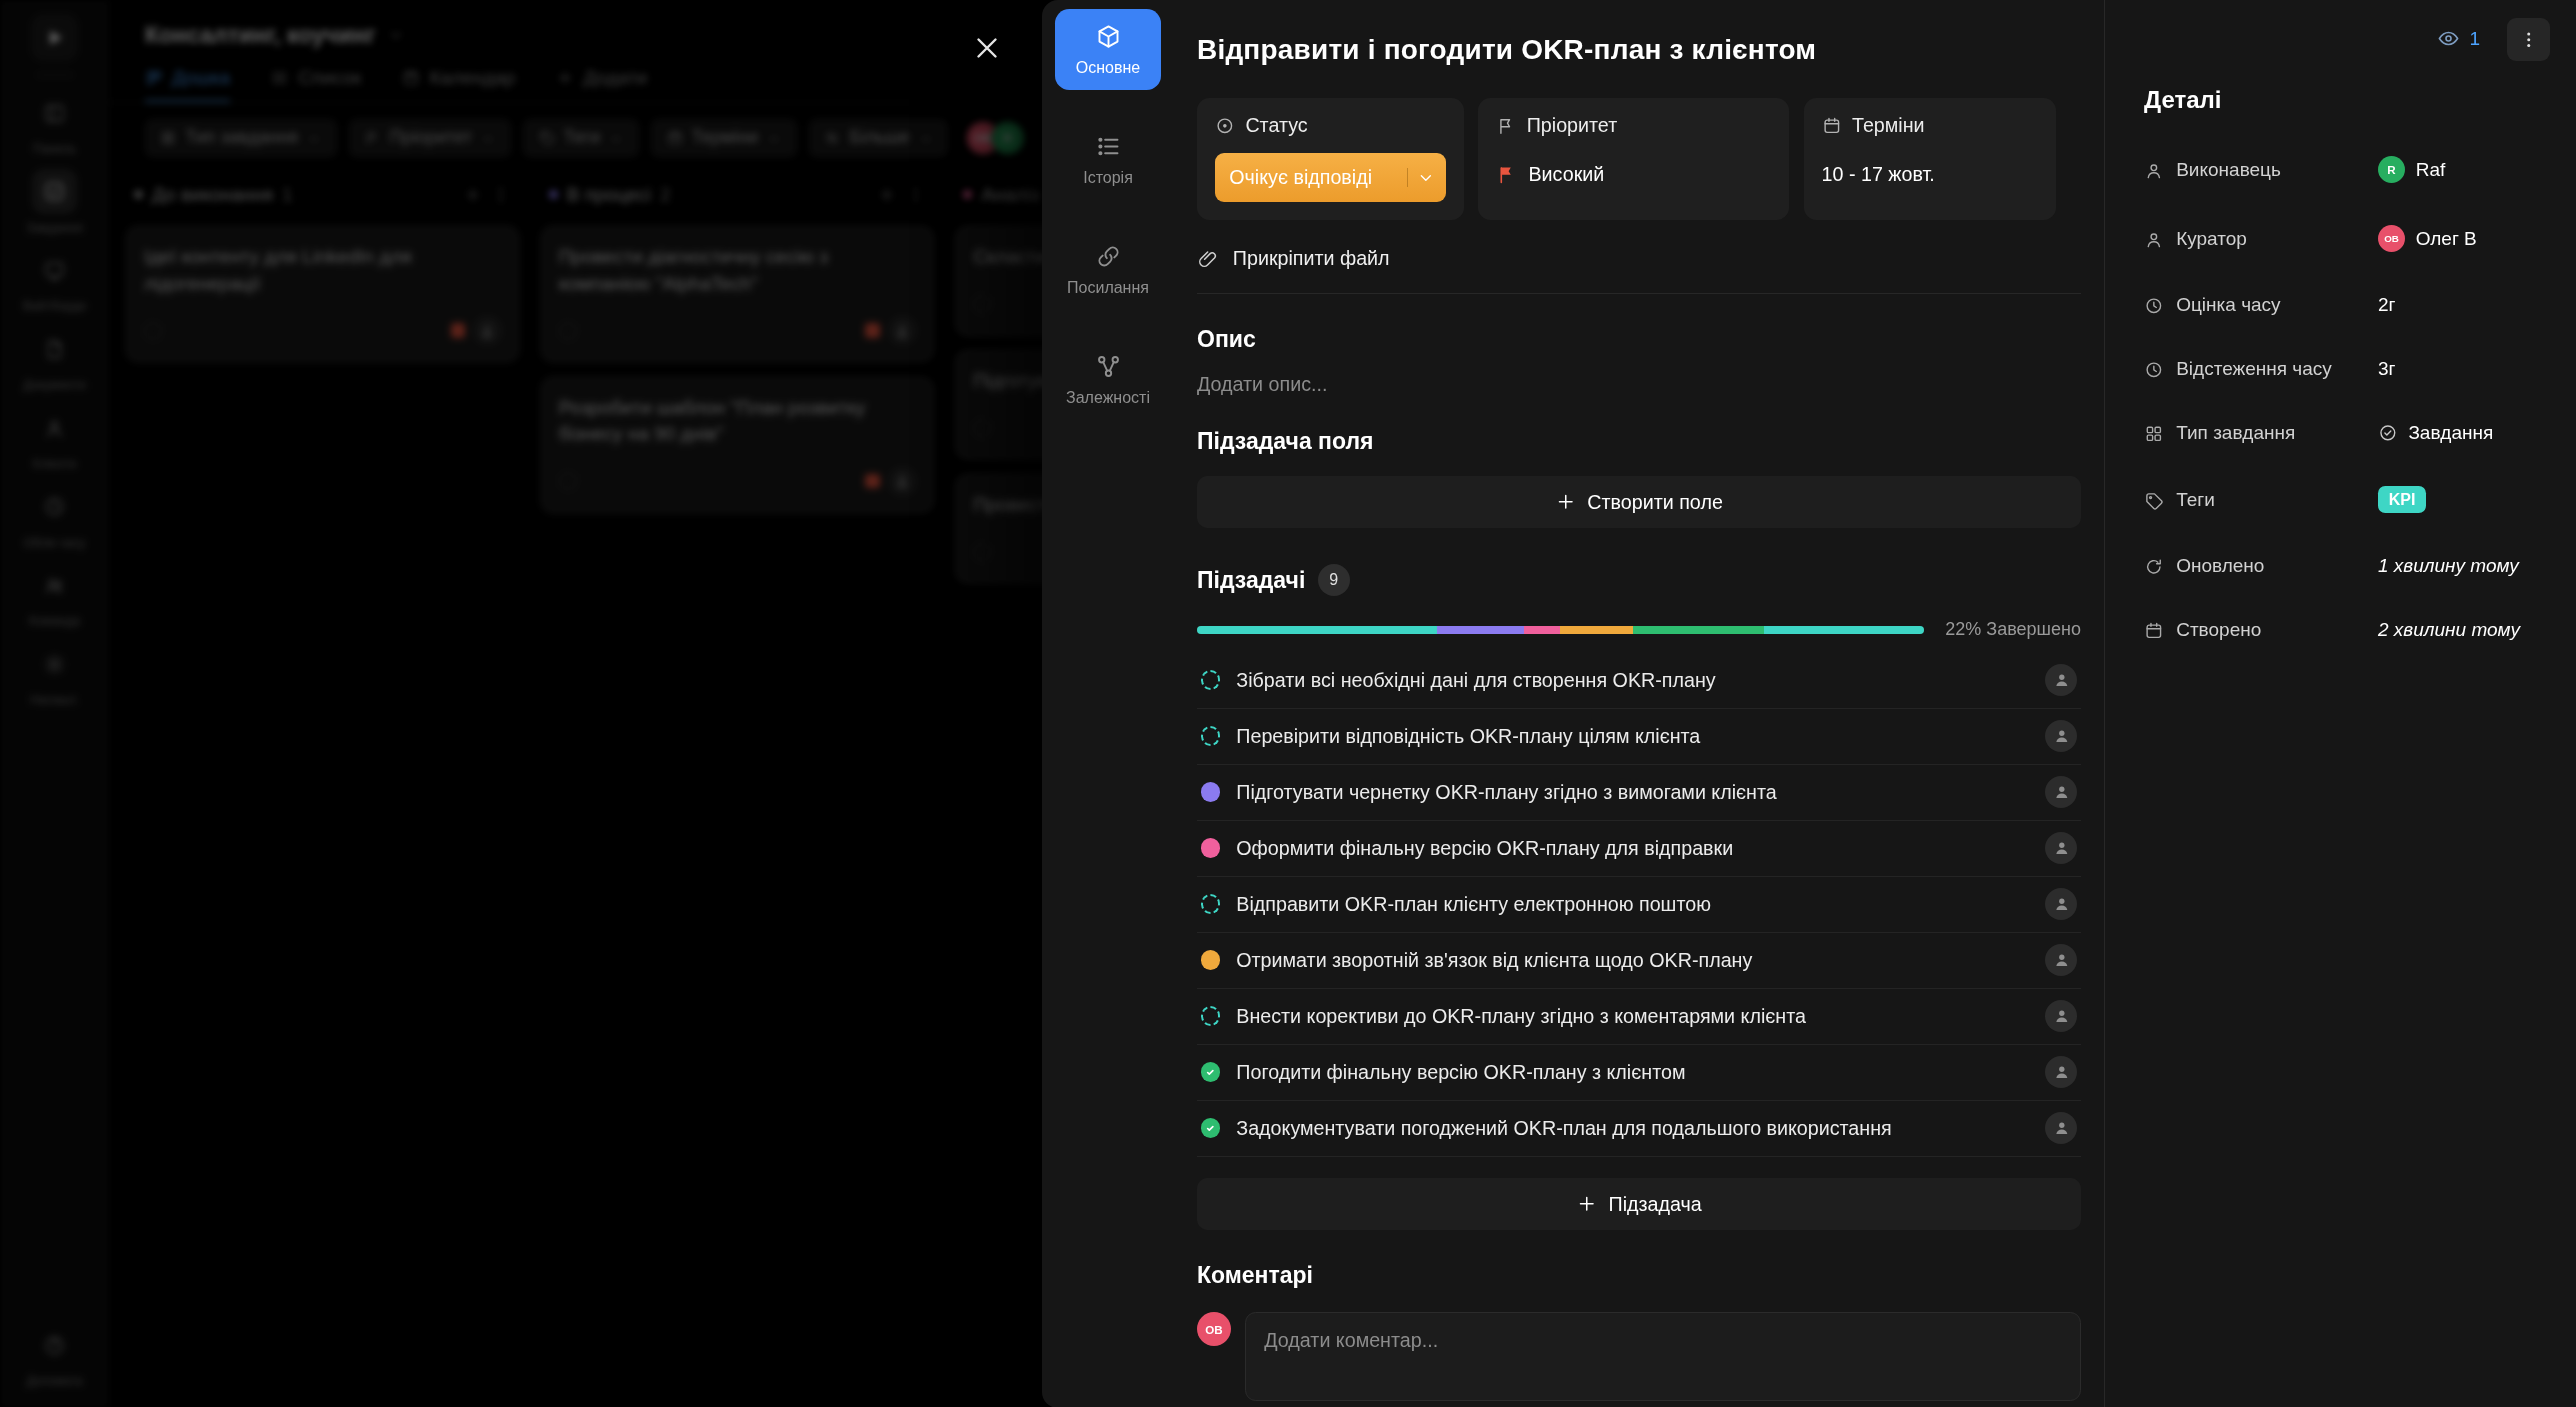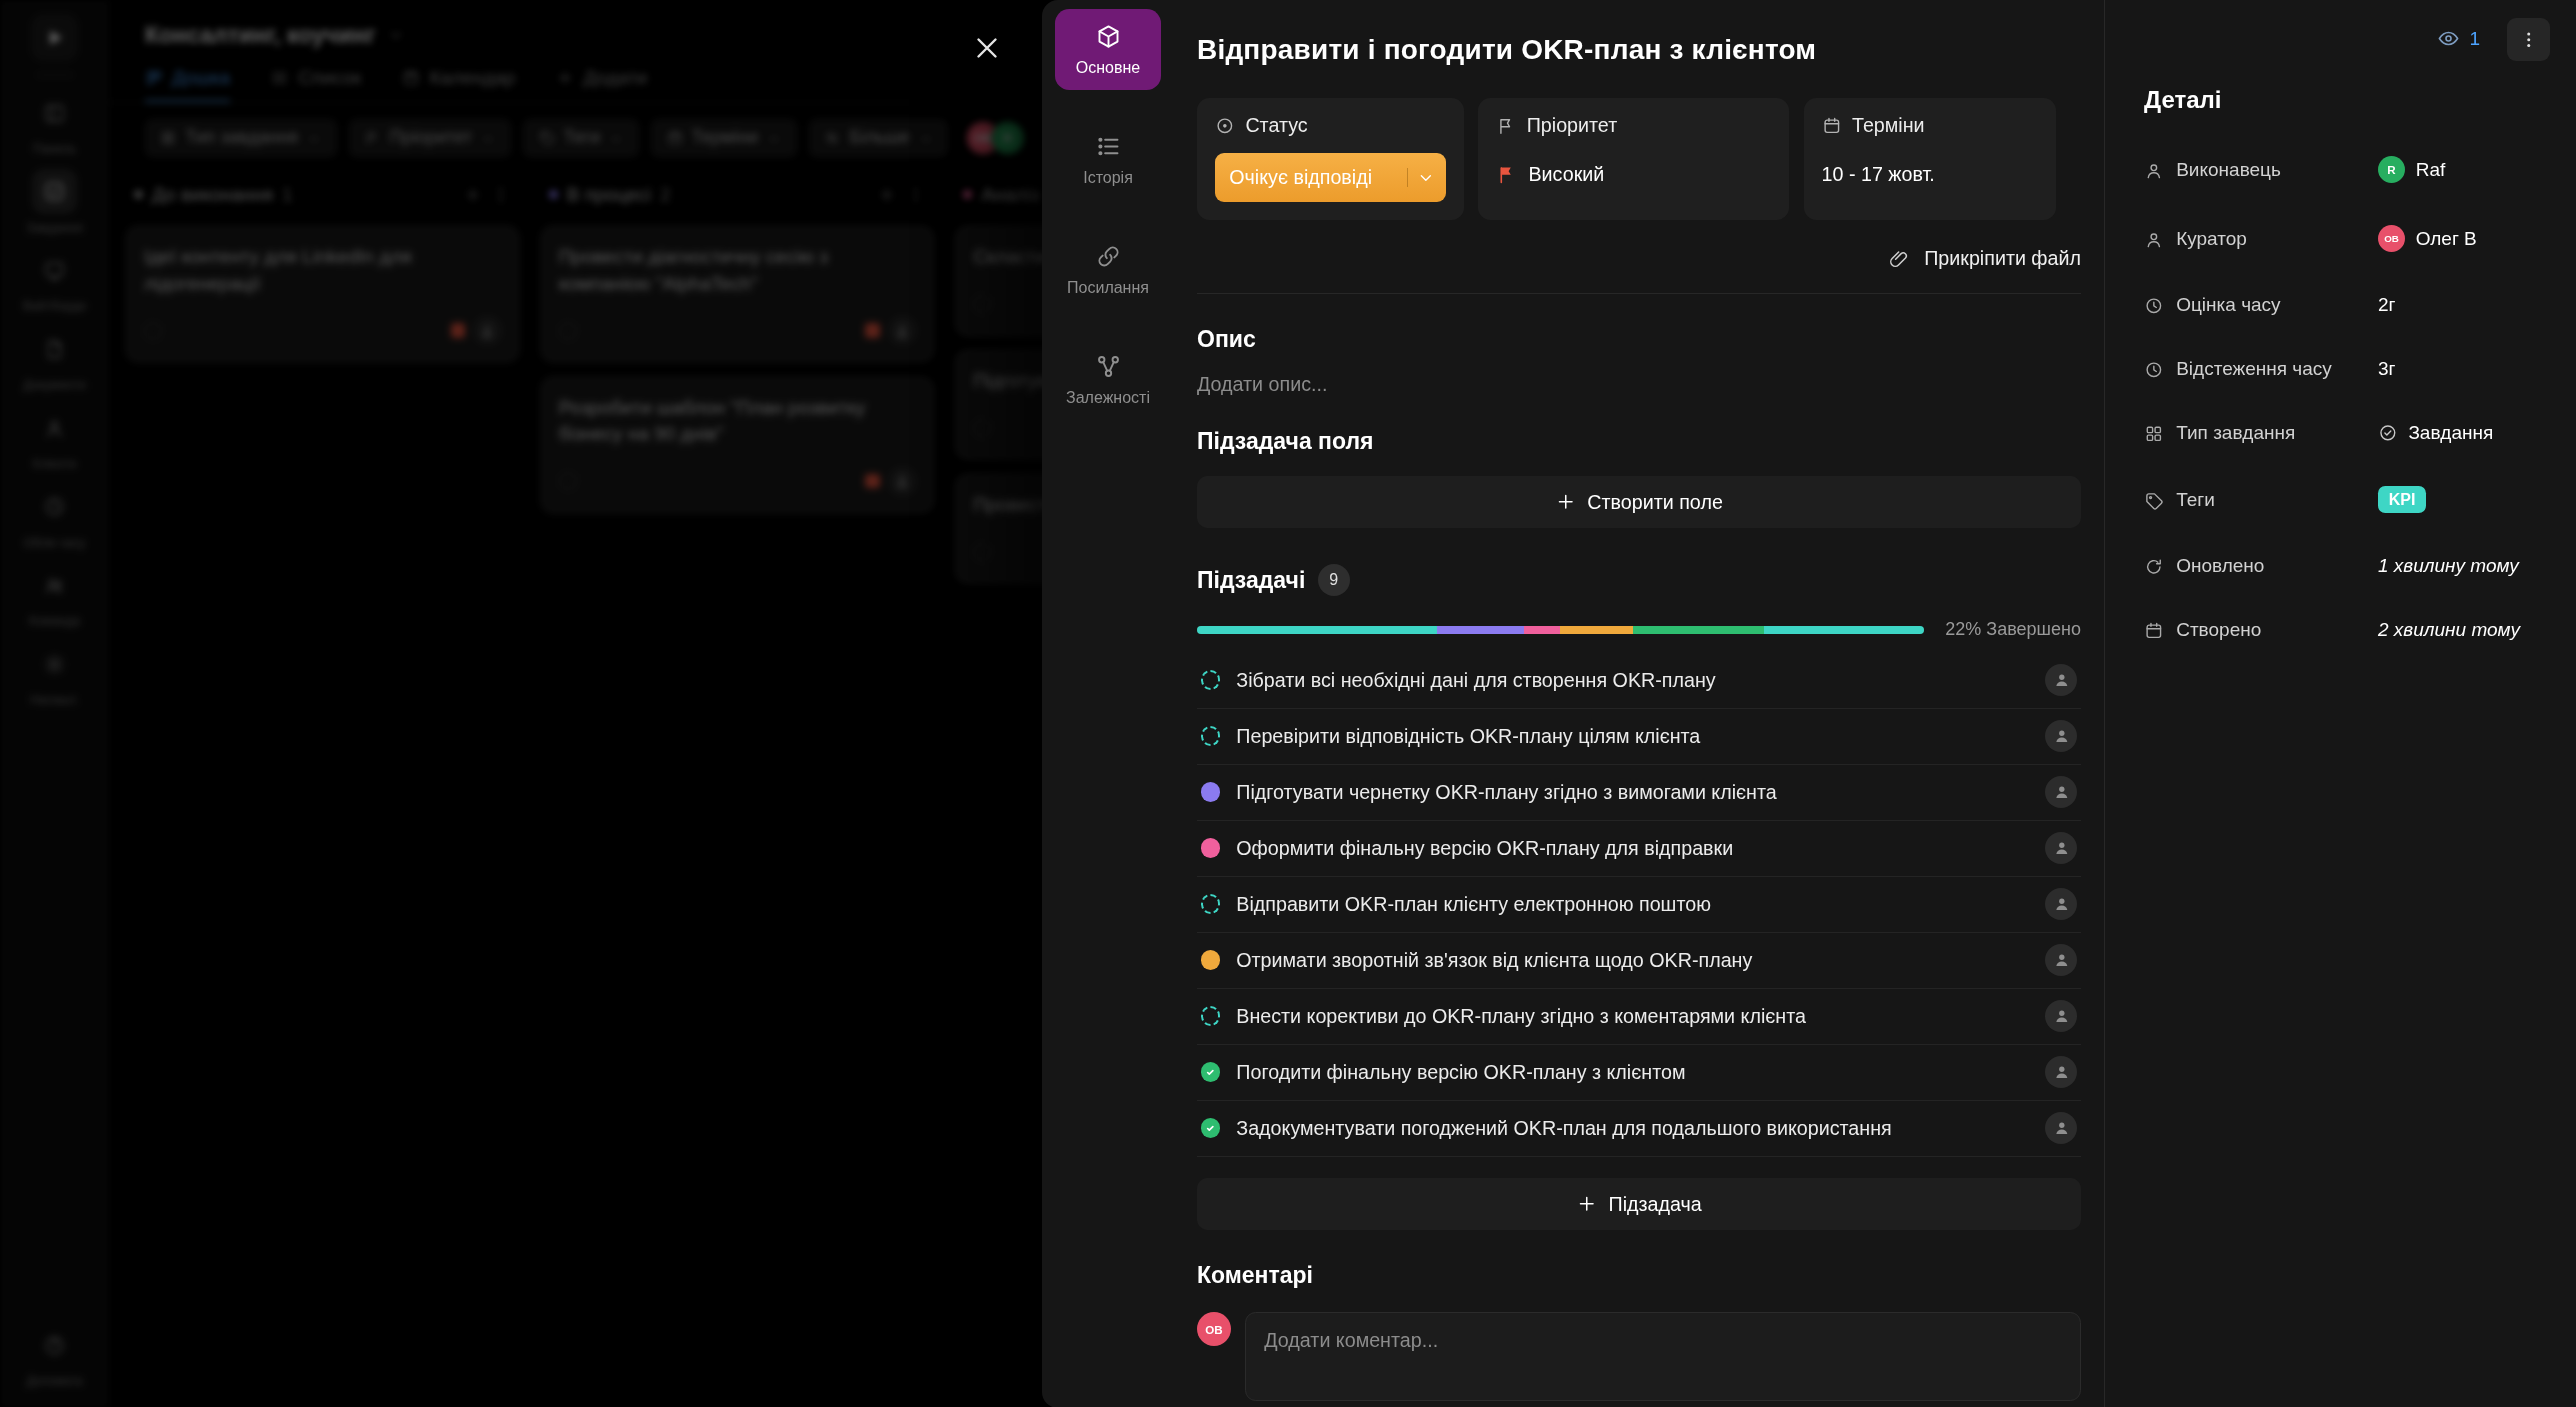--- a/index.html
+++ b/index.html
@@ -65,37 +65,37 @@
   .close-btn { position:absolute; left:966px; top:29px; width:41px; height:41px; background:transparent; border:none;
     color:#e5e5e5; cursor:pointer; z-index:5; }
   .close-btn span { width:34px; height:34px; }
 
   
   .modal { position:absolute; left:1042px; top:0; bottom:0; width:1534px; background:#161616;
     border-radius:16px 0 0 16px; display:flex; z-index:4; box-shadow:-36px 0 81px rgba(0,0,0,.6); }
   .modal-nav { width:132px; display:flex; flex-direction:column; align-items:center; padding-top:9px; gap:29px; }
   .mnav { width:106px; border-radius:14.3px; display:flex; flex-direction:column; align-items:center; gap:9px;
     padding:14.3px 3.6px 12.5px; color:#8f8f8f; font-size:16px; cursor:pointer; }
-  .mnav.active { background:#701a75; color:#fff; }
+  .mnav.active { background:#3b82f6; color:#fff; }
   .mnav-ic { width:27px; height:27px; }
 
   .modal-main { width:930px; padding:21.5px 23px 0 23px; }
   .m-title { font-size:28px; font-weight:700; margin:12.5px 0 32px; letter-spacing:0.2px; }
   .cards-row { display:flex; gap:14.3px; }
   .info-card { background:#1f1f1f; border-radius:12.5px; padding:16px 18px 18px; }
   .card-status { width:267px; } .card-priority { width:311px; } .card-dates { width:252px; }
   .ic-head { display:flex; align-items:center; gap:10.7px; font-size:19.7px; color:#ededed; margin-bottom:16px; }
   .ic-ic { width:19.7px; height:19.7px; color:#b3b3b3; }
   .status-btn { height:49px; border-radius:9px; background:linear-gradient(180deg,#f6b045,#ec9c2c);
     display:flex; align-items:center; padding:0 10.7px 0 14.3px; font-size:19.7px; color:#fff; cursor:pointer; }
   .status-btn .chev { width:19.7px; height:19.7px; margin-left:auto; padding-left:7.2px; border-left:0.9px solid rgba(110,65,0,.35); box-sizing:content-box; }
   .prio-val, .dates-val { height:43px; display:flex; align-items:center; gap:10.7px; font-size:19.7px; cursor:pointer; }
   .prio-flag { width:21.5px; height:21.5px; color:var(--red); }
   .attach-row { margin-top:27px; display:flex; align-items:center; gap:14.3px; font-size:19.7px; color:#f0f0f0;
-    padding-bottom:23px; border-bottom:0.9px solid #272727; cursor:pointer;justify-content:flex-end; }
+    padding-bottom:23px; border-bottom:0.9px solid #272727; cursor:pointer; }
   .attach-row span[data-icon] { width:21.5px; height:21.5px; color:#cfcfcf; }
   .section-h { font-size:23px; font-weight:700; margin-top:32px; }
   .desc-placeholder { margin-top:19.7px; font-size:19.7px; color:#8c8c8c; cursor:text; }
   .wide-btn { margin-top:21.5px; width:100%; height:52px; border:none; border-radius:10.7px; background:#1e1e1e;
     color:#fff; font-size:19.7px; font-family:inherit; display:flex; align-items:center; justify-content:center; gap:10.7px; cursor:pointer; }
   .wide-btn span[data-icon] { width:21.5px; height:21.5px; }
   .st-head { display:flex; align-items:center; gap:12.5px; margin-top:36px; }
   .sh0 { margin-top:0; }
   .st-count { width:32px; height:32px; border-radius:50%; background:#2e2e2e; display:grid; place-items:center; font-size:16px; color:#e0e0e0; }
   .progress-row { display:flex; align-items:center; gap:21.5px; margin-top:23px;justify-content:center; }

